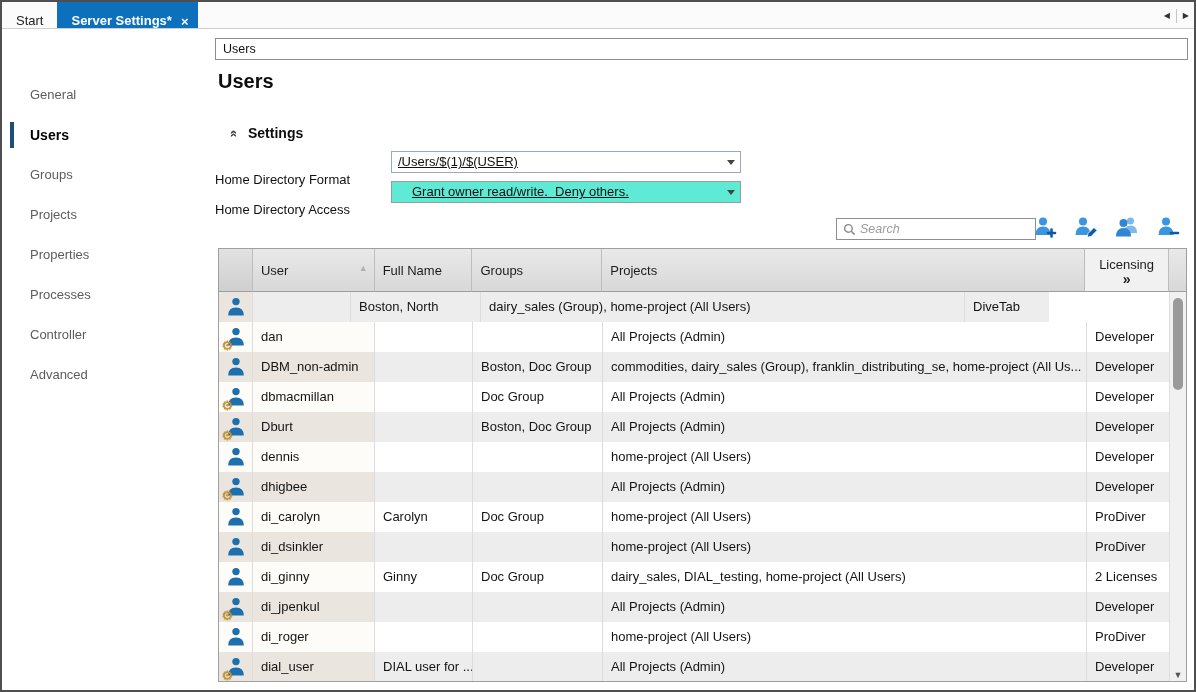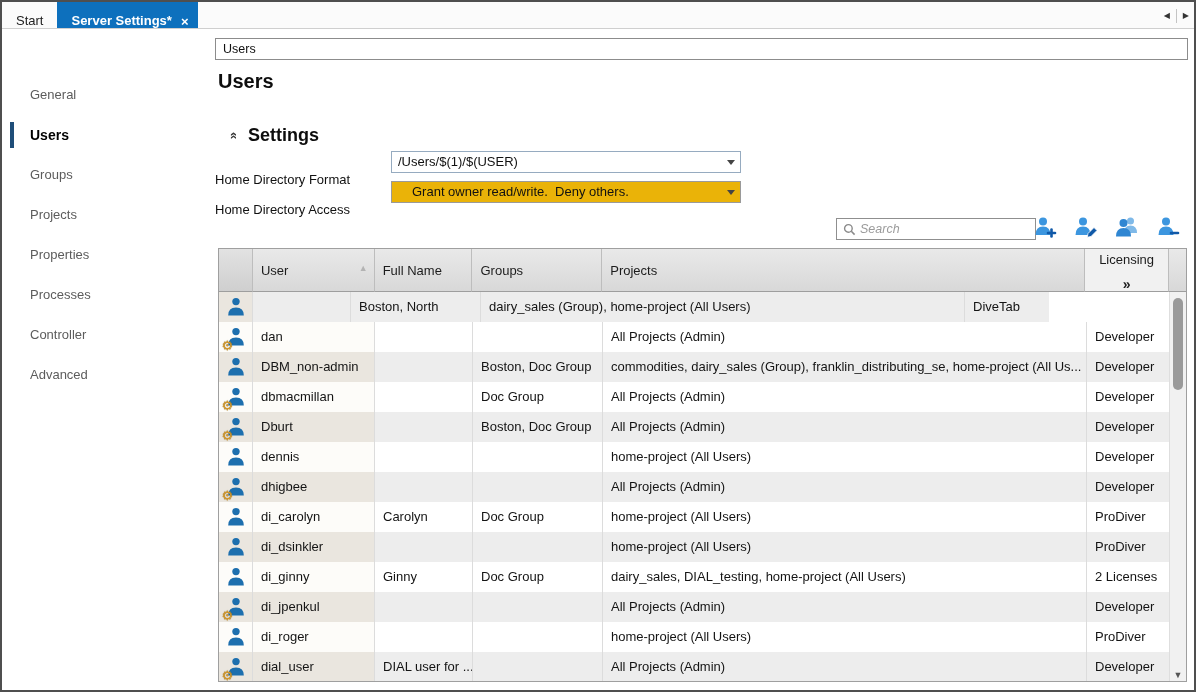--- a/index.html
+++ b/index.html
@@ -26,30 +26,30 @@
   .side-item.selected::before { content:""; position:absolute; left:8px; top:7px; bottom:7px; width:4px; background:#1f4e79; }
   
   .main { position:absolute; top:28px; left:213px; width:979px; bottom:0; background:#fff; }
   .breadcrumb { position:absolute; top:8px; left:0; width:973px; height:22px;
                 border:1px solid #8c8c8c; background:#fff; font-size:12.5px; color:#111;
                 line-height:20px; padding-left:7px; }
   .page-title { position:absolute; top:40px; left:3px; font-size:20px; font-weight:bold; color:#0d0d0d; }
   
   .settings-head { position:absolute; top:95px; left:10px; display:flex; align-items:center; }
   .collapse-icon { display:inline-block; transform:rotate(-90deg); font-size:13px; font-weight:bold; color:#3a3a3a; width:14px; text-align:center; cursor:pointer; }
-  .settings-title { margin-left:9px; font-size:18px; font-weight:bold; color:#0d0d0d; }
+  .settings-title { margin-left:9px; font-size:14px; font-weight:bold; color:#0d0d0d; }
   .field-row { position:absolute; left:0; height:22px; display:flex; }
   .field-row.row0 { top:121px; }
   .field-row.row1 { top:151px; }
   .field-label { width:170px; text-align:left; font-size:13px; color:#111; line-height:22px;margin-top:18px; }
   .combo { position:relative; margin-left:6px; width:350px; height:22px; border:1px solid #96abc0;
            background:#fff; font-size:13px; color:#111; line-height:20px; padding:0 24px 0 6px;
            cursor:pointer; overflow:hidden; }
-  .combo.disabled { background:#eab308; border-color:#9a9a9a;padding-left:20px; }
-  .combo .value { white-space:pre; }
+  .combo.disabled { background:#5eead4; border-color:#9a9a9a;padding-left:20px; }
+  .combo .value { white-space:pre;text-decoration:underline; }
   .combo .caret { position:absolute; right:0; top:0; width:19px; height:100%; display:flex; align-items:center; justify-content:center; }
   .combo .caret::after { content:""; border-left:4px solid transparent; border-right:4px solid transparent; border-top:5px solid #444; }
   
   .search-box { position:absolute; top:188px; left:621px; width:200px; height:22px;
                 border:1px solid #8f8f8f; background:#fff; display:flex; align-items:center; }
   .search-box svg { margin:0 4px 0 6px; flex:none; }
   .search-box input { border:none; outline:none; flex:1; font-size:12.5px; font-family:inherit;
                       font-style:italic; color:#333; height:100%; background:transparent; }
   .search-box input::placeholder { color:#9b9b9b; font-style:italic; }
   .user-toolbar { position:absolute; top:184px; right:12px; display:flex; gap:13px; }
@@ -58,21 +58,21 @@
   .user-table { position:absolute; top:218px; left:3px; width:969px; height:434px;
                 border:1px solid #9f9f9f; background:#ef4444; overflow:hidden; }
   .thead { display:flex; height:43px; }
   .th { background:linear-gradient(#e9e9e9,#d8d8d8); border-right:1px solid #bdbdbd; border-bottom:1px solid #9e9e9e;
         font-size:13px; color:#1c1c1c; display:flex; align-items:center; padding-left:8px; position:relative; }
   .th.c-icon { width:34px; padding-left:0; background:linear-gradient(#e2e2e2,#cfcfcf); }
   .th.c-user { width:122px; }
   .th.c-fullname { width:98px; }
   .th.c-groups { width:130px; }
   .th.c-projects { width:484px; }
-  .th.c-licensing { width:84px; background:#f1f1f1; flex-direction:column; justify-content:space-between;
+  .th.c-licensing { width:84px; background:#f1f1f1; flex-direction:column; justify-content:center;
                     align-items:center; padding:3px 0 0 0; line-height:15px; }
   .th.c-filler { width:17px; border-right:none; padding:0; }
   .sort-glyph { position:absolute; right:6px; top:14px; font-size:9px; color:#b3b3b3; }
   .expander-glyph { font-size:14px; font-weight:bold; color:#222; line-height:14px; cursor:pointer; }
   .tbody { position:relative; }
   .trow { display:flex; height:30px; background:#fff; cursor:default; }
   .trow.odd .td { background:#ededed; }
   .trow.odd .td.frozen { background:#eae6df; }
   .trow .td.frozen { background:#fdfcf9; }
   .td { border-right:1px solid #dcdcdc; font-size:13px; color:#141414; line-height:29px;

